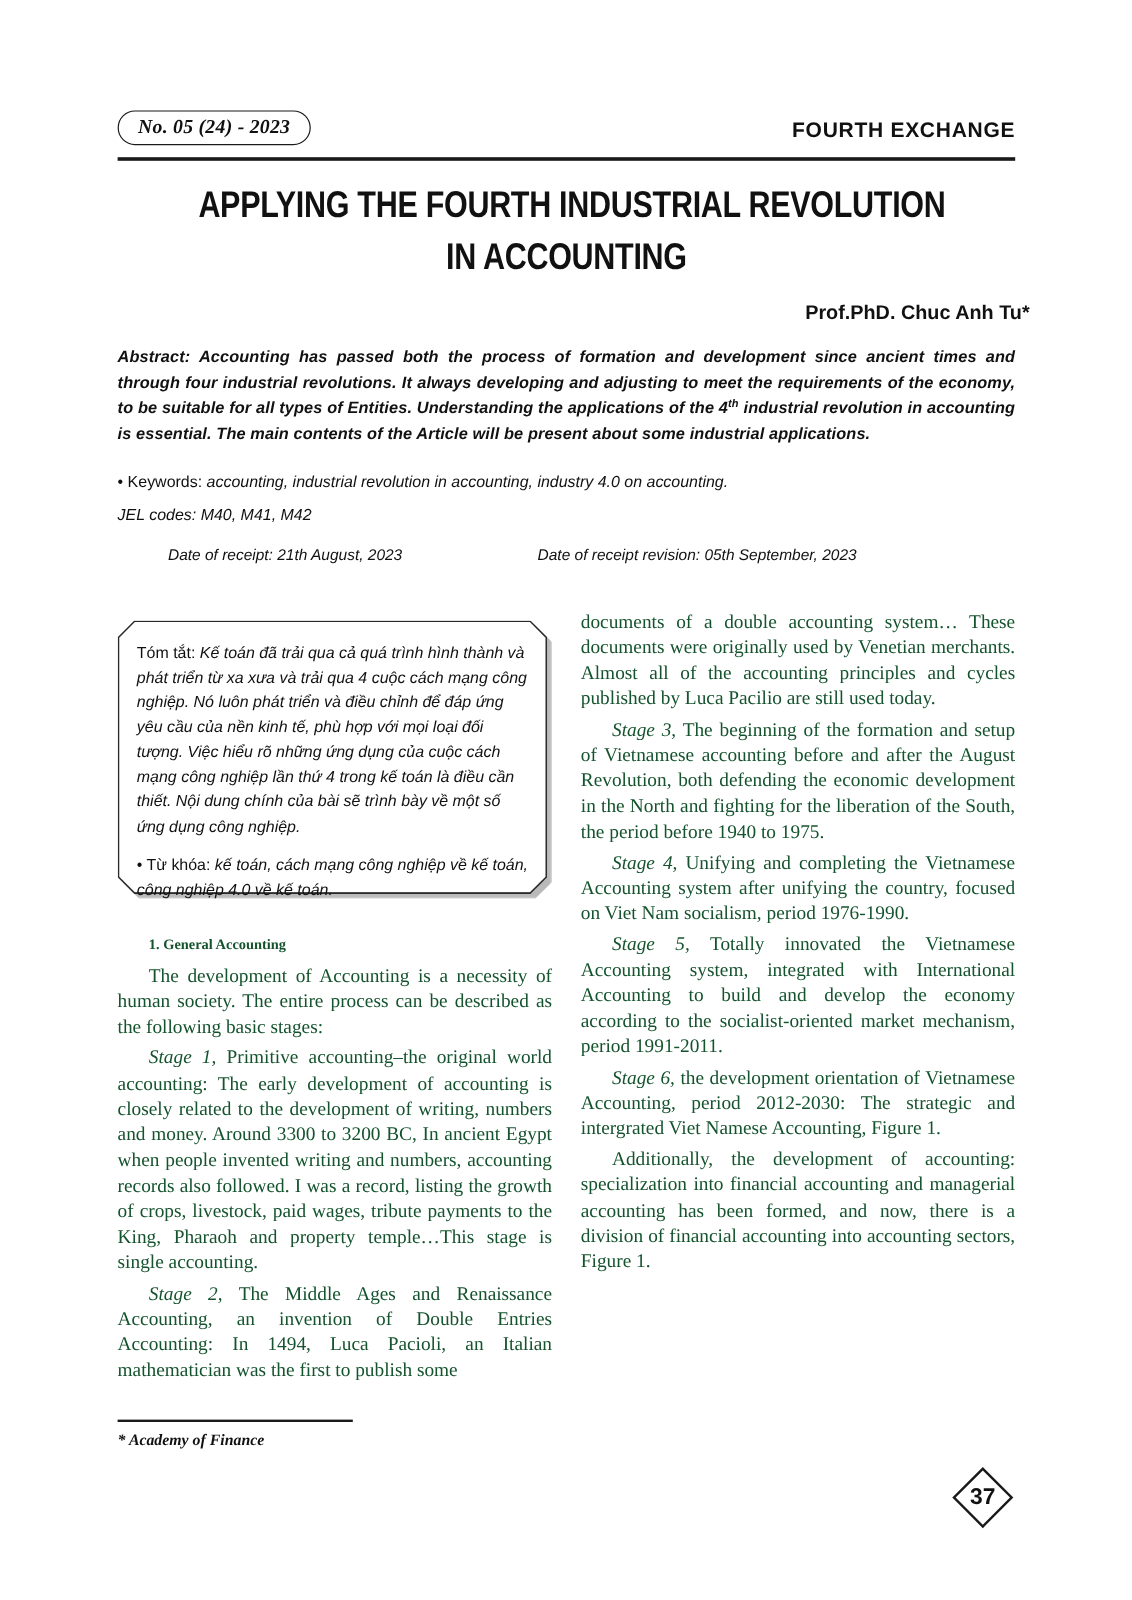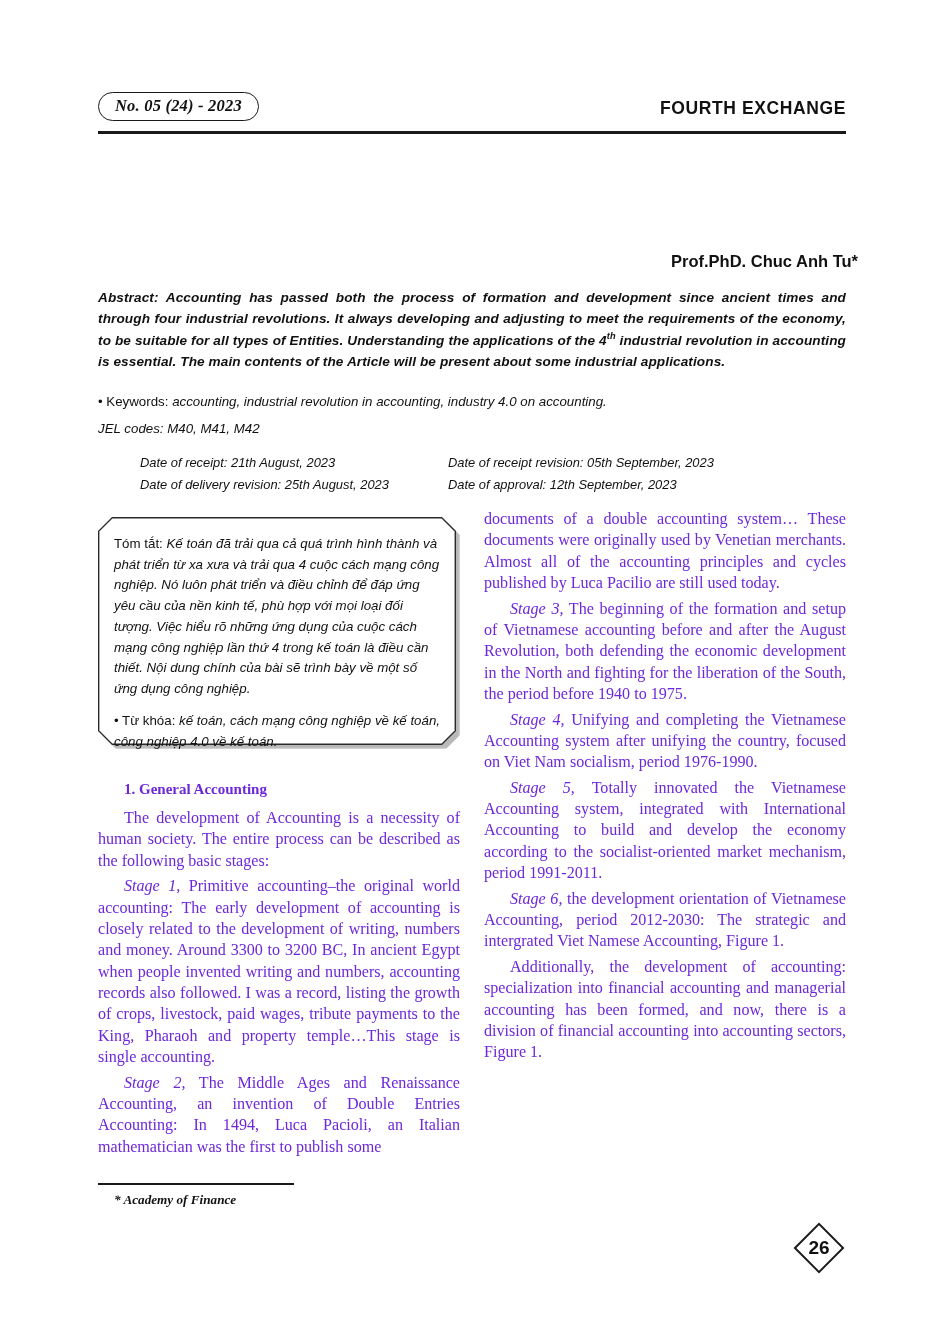--- a/index.html
+++ b/index.html
@@ -202,33 +202,33 @@
   .vn-kw .vn-kw-head { font-style: normal; }
 
   
   .col {
     position: absolute;
     width: 362px;
     font-family: "Liberation Serif", serif;
     font-size: 16.1px;
     line-height: 1.33;
     text-align: justify;
-    color: #6d28d9;
+    color: #14532d;
   }
   .col-left  { left: 98px; top: 780px; width: 362px; }
   .col-right { left: 484px; top: 508px; width: 362px; }
 
   .col p {
     margin: 0 0 4px 0;
     text-indent: 26px;
   }
   .col p.noindent { text-indent: 0; }
   .col h2.sec-head {
     margin: 0 0 7px 0;
-    font-size: 15px;
+    font-size: 12px;
     font-weight: bold;
     text-indent: 26px;
     text-align: left;
   }
   .stage { font-style: italic; font-weight: normal; }
 
   
   .footnote-rule {
     position: absolute;
     left: 98px;
@@ -238,21 +238,20 @@
     background: #1a1a1a;
   }
   .footnote {
     position: absolute;
     left: 98px;
     top: 1192px;
     font-family: "Liberation Serif", serif;
     font-style: italic;
     font-weight: bold;
     font-size: 13.2px;
-    margin-left: 16px;
   }
 
   
   .footer-title {
     position: absolute;
     right: 118px;
     top: 1235px;
     font-family: "Liberation Sans", sans-serif;
     font-weight: bold;
     font-size: 21.5px;
@@ -290,41 +289,41 @@
 <body>
 
 <div class="page">
 
   <div class="header">
     <div class="issue-badge">No. 05 (24) - 2023</div>
     <div class="section-label">FOURTH EXCHANGE</div>
   </div>
   <div class="header-rule"></div>
 
+  <div class="title-block">
+    <div class="title-line">APPLYING THE FOURTH INDUSTRIAL REVOLUTION</div>
+    <div class="title-line">IN ACCOUNTING</div>
+  </div>
 
   <div class="author">Prof.PhD. Chuc Anh Tu*</div>
 
   <div class="abstract">
     <span class="lead">Abstract:</span><span> Accounting has passed both the process of formation and development since ancient times and through four industrial revolutions. It always developing and adjusting to meet the requirements of the economy, to be suitable for all types of Entities. Understanding the applications of the 4</span><sup>th</sup><span> industrial revolution in accounting is essential. The main contents of the Article will be present about some industrial applications.</span>
   </div>
 
   <div class="keywords">
     <span class="kw-head">• Keywords:</span><span class="kw-body"> accounting, industrial revolution in accounting, industry 4.0 on accounting.</span>
   </div>
 
   <div class="jel">JEL codes: M40, M41, M42</div>
 
   <div class="dates">
     <div class="dates-row">
       <div class="dates-col-l">Date of receipt: 21th August, 2023</div>
       <div class="dates-col-r">Date of receipt revision: 05th September, 2023</div>
-    </div>
-    <div class="dates-row">
-      <div class="dates-col-l">Date of delivery revision: 25th August, 2023</div>
-      <div class="dates-col-r">Date of approval: 12th September, 2023</div>
     </div>
   </div>
 
   <div class="vn-box-wrap">
     <div class="vn-box-shadow"></div>
     <div class="vn-box-border"></div>
     <div class="vn-box-inner"></div>
     <div class="vn-text">
       <span class="vn-head">Tóm tắt:</span><span> Kế toán đã trải qua cả quá trình hình thành và phát triển từ xa xưa và trải qua 4 cuộc cách mạng công nghiệp. Nó luôn phát triển và điều chỉnh để đáp ứng yêu cầu của nền kinh tế, phù hợp với mọi loại đối tượng. Việc hiểu rõ những ứng dụng của cuộc cách mạng công nghiệp lần thứ 4 trong kế toán là điều cần thiết. Nội dung chính của bài sẽ trình bày về một số ứng dụng công nghiệp.</span>
       <div class="vn-kw">
@@ -347,16 +346,16 @@
     <p><span class="stage">Stage 5,</span><span> Totally innovated the Vietnamese Accounting system, integrated with International Accounting to build and develop the economy according to the socialist-oriented market mechanism, period 1991-2011.</span></p>
     <p><span class="stage">Stage 6,</span><span> the development orientation of Vietnamese Accounting, period 2012-2030: The strategic and intergrated Viet Namese Accounting, Figure 1.</span></p>
     <p>Additionally, the development of accounting: specialization into financial accounting and managerial accounting has been formed, and now, there is a division of financial accounting into accounting sectors, Figure 1.</p>
   </div>
 
   <div class="footnote-rule"></div>
   <div class="footnote">* Academy of Finance</div>
 
   <div class="page-badge">
     <div class="diamond"></div>
-    <div class="num">26</div>
+    <div class="num">37</div>
   </div>
 
 </div>
 
 </body></html>

